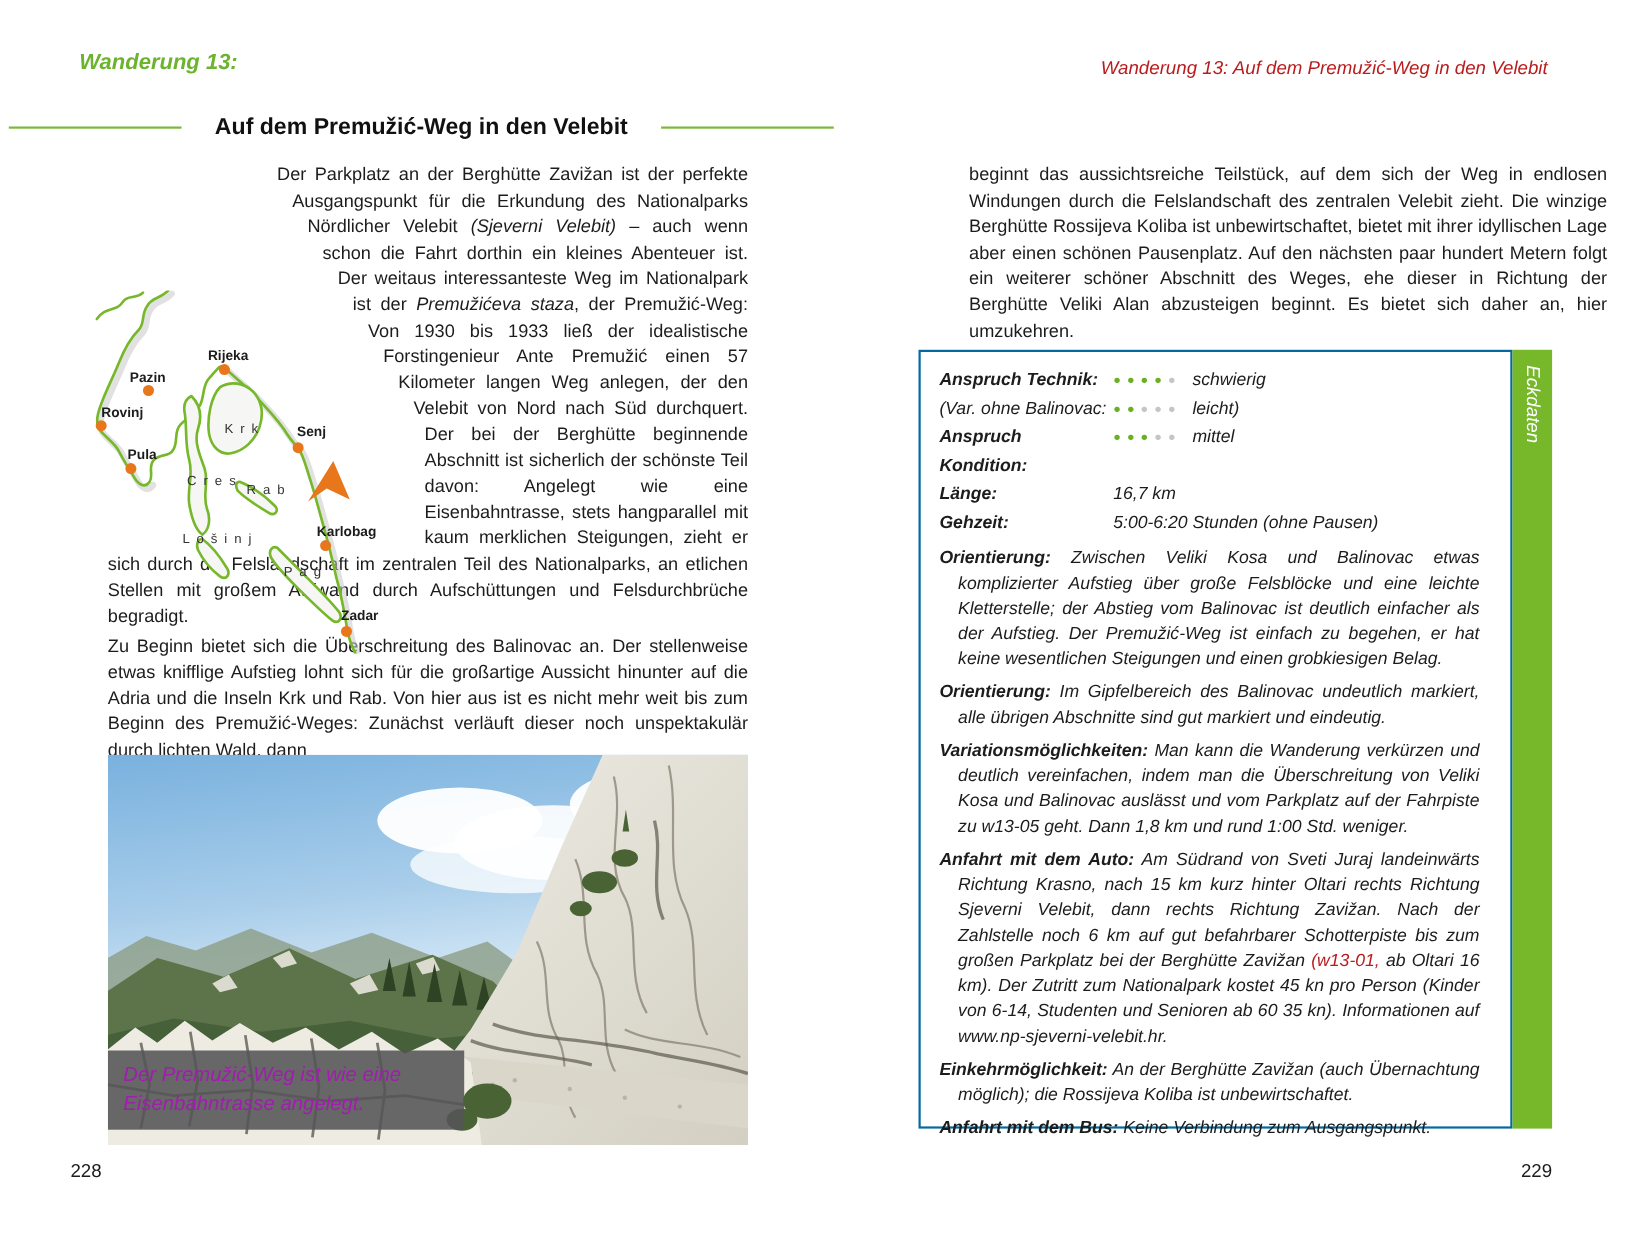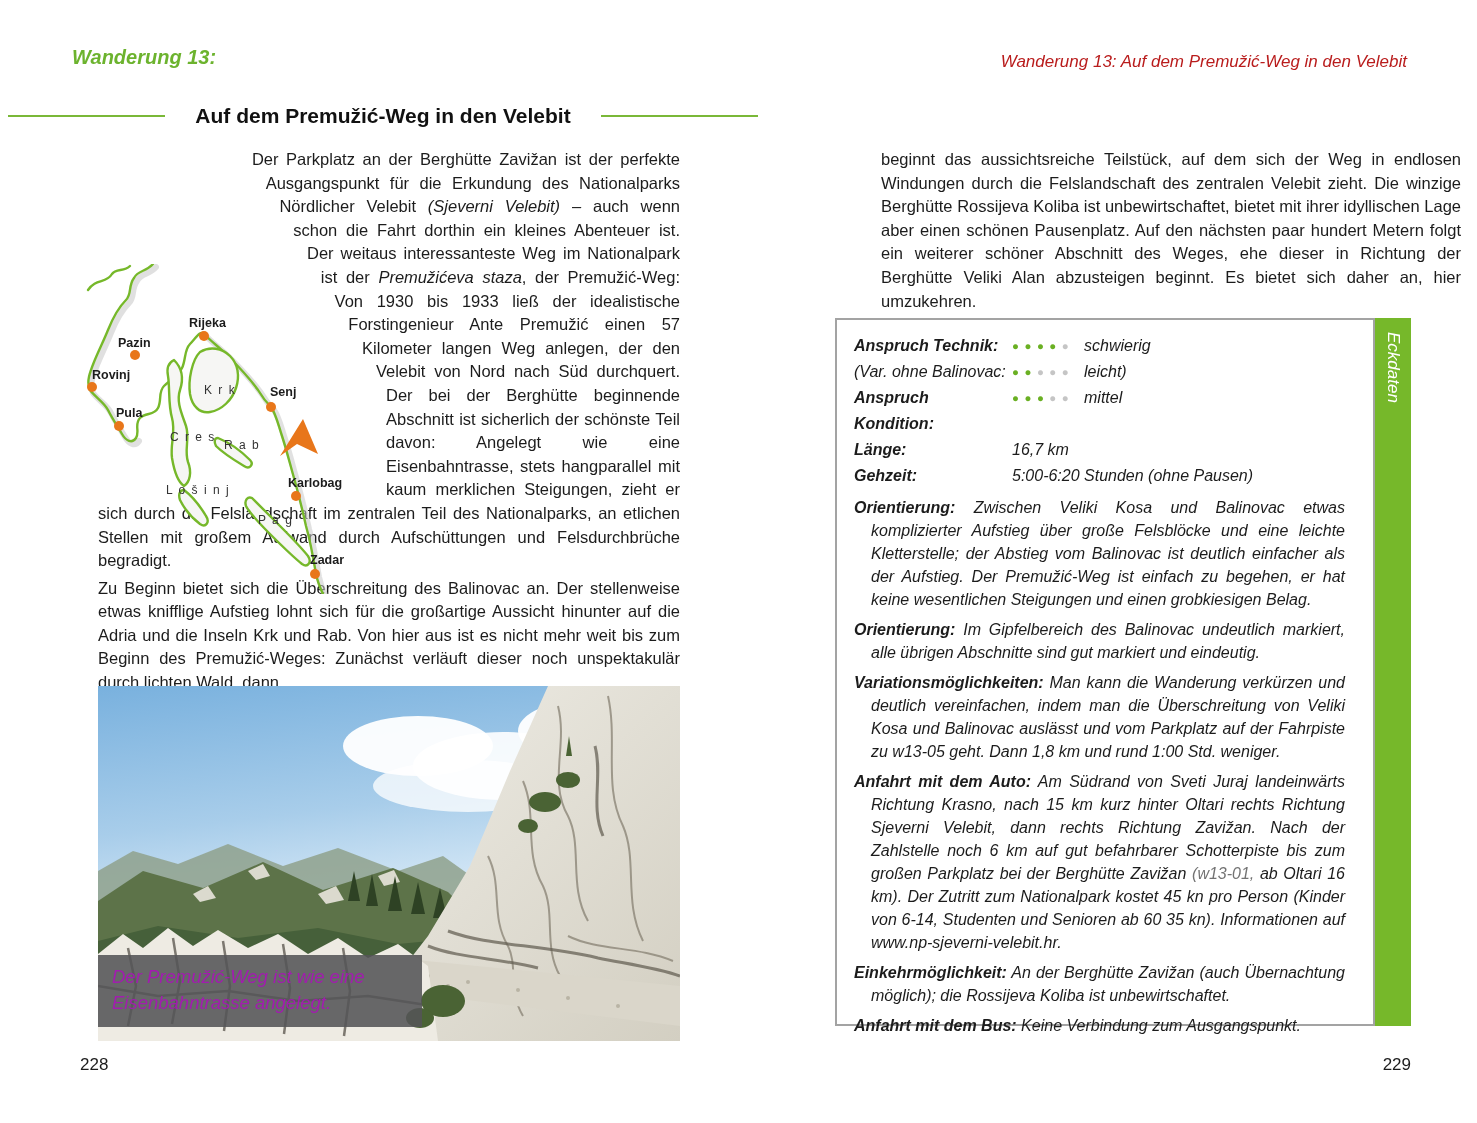--- a/index.html
+++ b/index.html
@@ -22,36 +22,36 @@
   .map-svg text{font-family:"Liberation Sans",sans-serif;}
   .city-lbl{font-size:12.5px;font-weight:bold;fill:#1c1c1c;}
   .island-lbl{font-size:12px;fill:#333;letter-spacing:1.5px;}
   .col-right{position:absolute;left:881px;top:148px;width:580px;}
   .col-right p{margin:0;}
   
   .photo{position:absolute;left:98px;top:686px;width:582px;height:355px;overflow:hidden;}
   .caption{position:absolute;left:0;top:269px;width:296px;padding:9px 14px 11px 14px;
            background:rgba(84,84,86,0.88);color:#a21caf;font-size:18.5px;font-style:italic;line-height:26px;}
   
-  .eck-box{position:absolute;left:835px;top:318px;width:540px;height:708px;border:2px solid #a3a3a3;
+  .eck-box{position:absolute;left:835px;top:318px;width:540px;height:708px;border:2px solid #0369a1;
            box-sizing:border-box;padding:13px 28px 0 17px;font-style:italic;font-size:16px;line-height:23px;}
   .eck-tab{position:absolute;left:1375px;top:318px;width:36px;height:708px;background:#76b82a;}
   .eck-tab .vtxt{writing-mode:vertical-rl;color:#fff;font-style:italic;font-size:17px;margin:14px 0 0 8px;}
   .kv{display:flex;line-height:26px;}
   .kv .k{width:158px;font-weight:bold;flex:none;}
   .kv.plain .k{font-weight:normal;}
   .kv .dots{width:72px;flex:none;font-style:normal;font-size:11.5px;letter-spacing:5.5px;line-height:26px;}
   .dots .on{color:#6ab023;}
   .dots .off{color:#c5c5c5;}
   .entry{margin-top:7px;padding-left:17px;text-indent:-17px;text-align:justify;}
   .entry .lbl{font-weight:bold;}
-  .entry .ref{color:#737373;}
+  .entry .ref{color:#b91c1c;}
   
   .pg-num{position:absolute;top:1055px;font-size:17px;color:#1c1c1c;}
-  .pg-left{left:80px;}
+  .pg-left{left:64px;}
   .pg-right{right:66px;}
 </style>
 </head>
 <body>
 
 <div class="page">
 
   <div class="hdr-left">Wanderung 13:</div>
   <div class="hdr-right">Wanderung 13: Auf dem Premužić-Weg in den Velebit</div>
 

